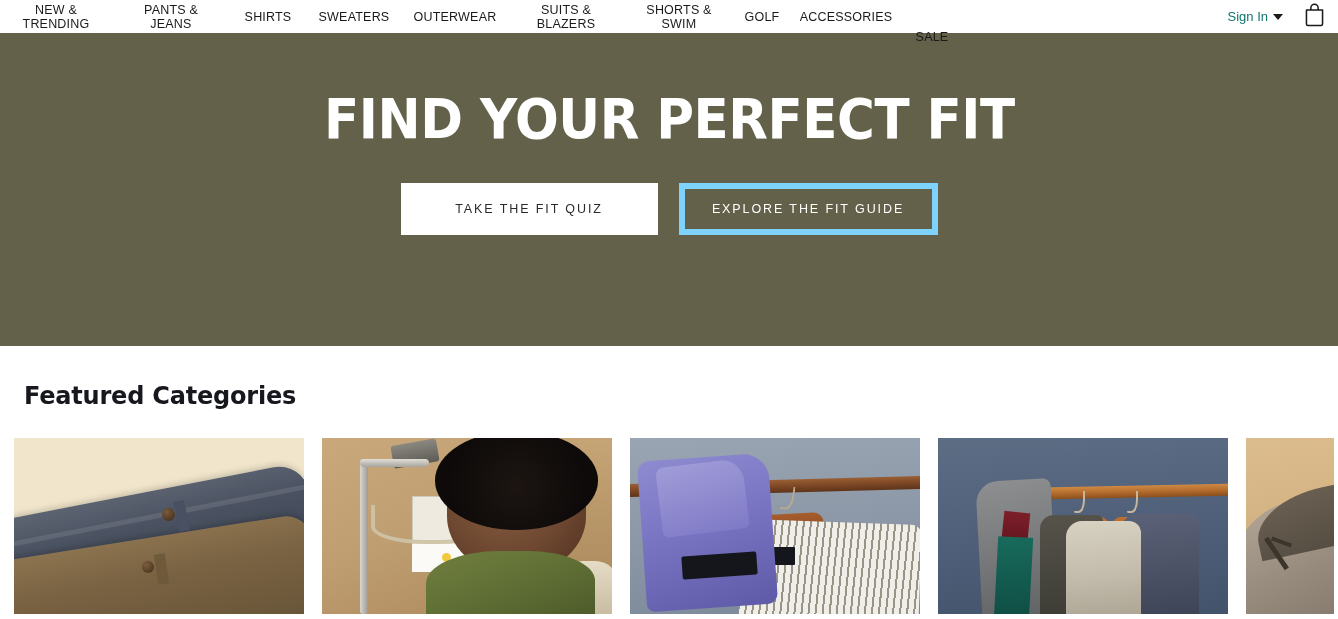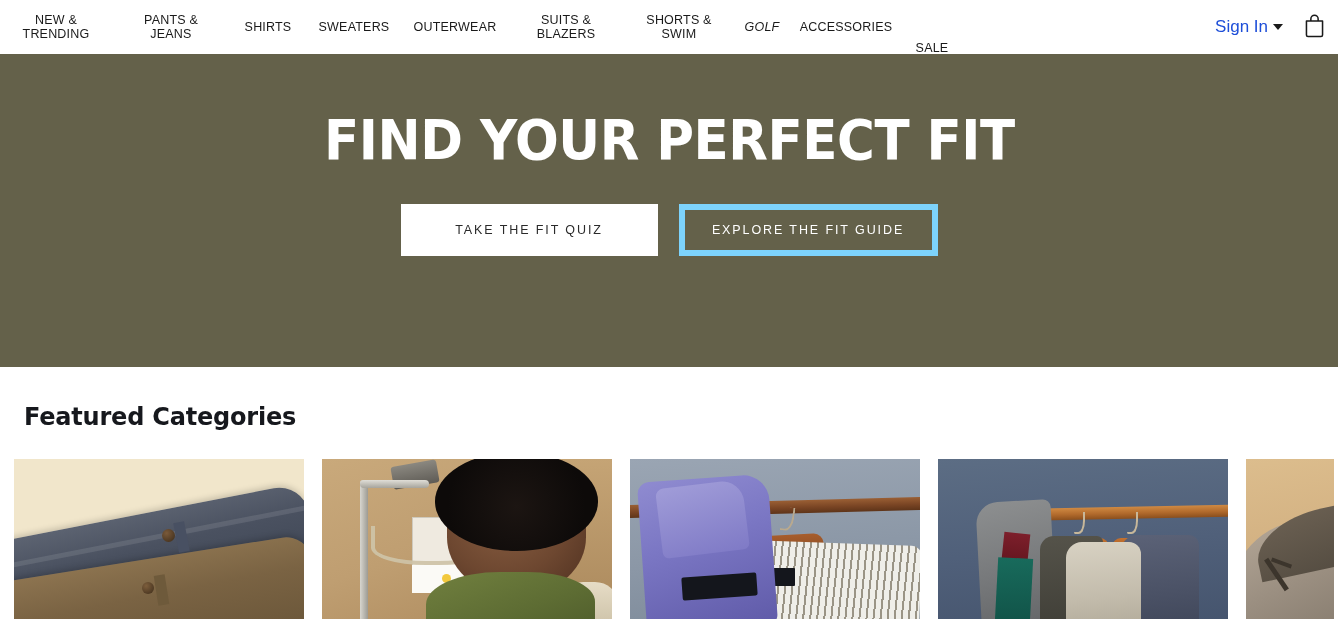--- a/index.html
+++ b/index.html
@@ -8,21 +8,21 @@
     width: 1338px;
     height: 619px;
     overflow: hidden;
     background: #ffffff;
     font-family: "Liberation Sans", sans-serif;
     -webkit-font-smoothing: antialiased;
   }
 
   
   .topnav {
-    height: 54px;
+    height: 33px;
     width: 100%;
     background: #ffffff;
     display: flex;
     position: relative;
     gap: 36px;
   }
 
   .nav-links {
     display: flex;
     align-items: center;
@@ -43,21 +43,21 @@
     font-weight: 400;
   }
 
   .nav-link.w1 { width: 112px; }
   .nav-link.w2 { width: 118px; }
   .nav-link.w3 { width: 76px; }
   .nav-link.w4 { width: 96px; }
   .nav-link.w5 { width: 106px; }
   .nav-link.w6 { width: 116px; }
   .nav-link.w7 { width: 110px; }
-  .nav-link.w8 { width: 56px; font-style: italic; }
+  .nav-link.w8 { width: 56px; }
   .nav-link.w9 { width: 112px; }
   .nav-link.w10 { width: 60px; margin-top: 41px; }
 
   .nav-right {
     display: flex;
     align-items: center;
     margin-left: auto;
     padding-right: 12px;
     gap: 0;
   }
@@ -88,22 +88,22 @@
   .search-input::placeholder { color: #9a9a9a; }
 
   .signin {
     display: flex;
     align-items: center;
     gap: 5px;
     margin-left: 22px;
     cursor: pointer;
   }
   .signin-label {
-    font-size: 17px;
-    color: #1d4ed8;
+    font-size: 13px;
+    color: #0f766e;
   }
   .caret {
     width: 0; height: 0;
     border-left: 5px solid transparent;
     border-right: 5px solid transparent;
     border-top: 6px solid #1a1a1a;
   }
 
   .bag { margin-left: 20px; cursor: pointer; display: flex; align-items: center; }
 

